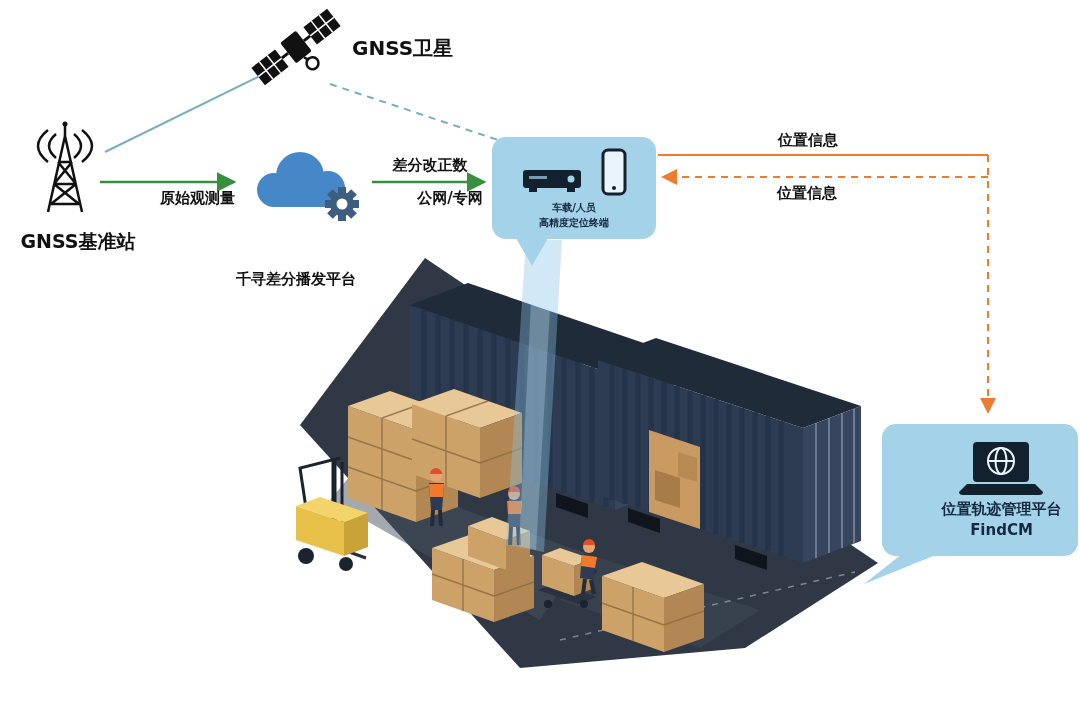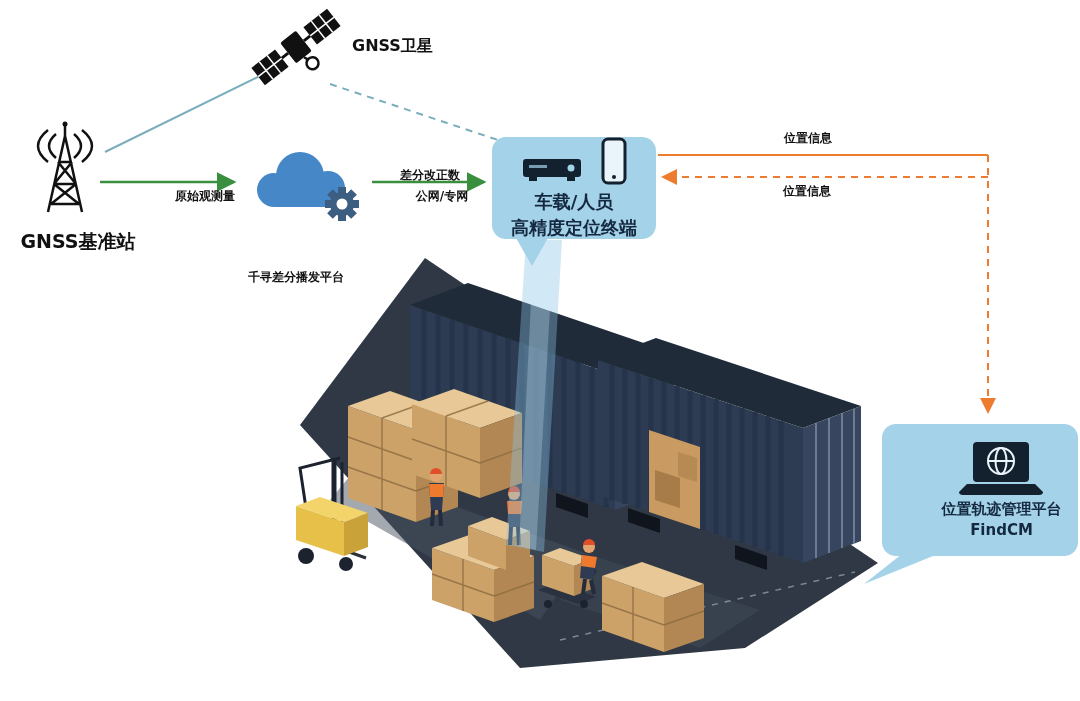--- a/index.html
+++ b/index.html
@@ -6,24 +6,24 @@
     --green:#3a8f3f; --orange:#ee7c30; --teal:#7aaebc;
     --panel:#a4d2e9; --panel-text:#14293f;
     --cloud:#4688c7; --gear:#3c5e80;
     --floor:#2f3844; --c-front:#2d3c52; --c-top:#202b3a; --c-end:#37465e;
     --box-front:#cda269; --box-top:#e8c897; --box-side:#b28753;
     --forklift:#e7c04a; --vest:#ef7a2e; --beam:#8cc3e6;
   }
   body{margin:0;background:#fff;font-family:"DejaVu Sans","Liberation Sans",sans-serif;}
   .canvas{position:relative;width:1080px;height:701px;background:#fff;overflow:hidden;}
   .art{position:absolute;left:0;top:0;}
-  .lbl{position:absolute;font-weight:700;color:#111;font-size:12px;line-height:1.2;text-align:center;}
+  .lbl{position:absolute;font-weight:700;color:#111;font-size:15px;line-height:1.2;text-align:center;}
   .panel{position:absolute;background:var(--panel);border-radius:14px;display:flex;flex-direction:column;
          align-items:center;justify-content:center;gap:2px;box-sizing:border-box;padding:6px 4px;}
-  .plabel{font-weight:700;color:var(--panel-text);font-size:18px;line-height:1.3;text-align:center;}
+  .plabel{font-weight:700;color:var(--panel-text);font-size:10px;line-height:1.3;text-align:center;}
   .plabel.big{font-size:15px;}
   .icons-row{display:flex;align-items:flex-end;gap:14px;margin-bottom:3px;}
 </style>
 </head>
 <body>
 
 <div class="canvas">
 
 <svg class="art" width="1080" height="701" viewBox="0 0 1080 701">
   <defs>
@@ -196,30 +196,30 @@
         <rect x="-4" y="-17" width="8" height="34" transform="rotate(45)"></rect>
         <rect x="-4" y="-17" width="8" height="34" transform="rotate(90)"></rect>
         <rect x="-4" y="-17" width="8" height="34" transform="rotate(135)"></rect>
         <circle r="12"></circle>
       </g>
       <circle r="5.5" fill="#fff"></circle>
     </g>
   </g>
 </svg>
 
-<div class="lbl" style="left:352px;top:36px;font-size:16px;">GNSS卫星</div>
+<div class="lbl" style="left:352px;top:36px;font-size:20px;">GNSS卫星</div>
 
 <div class="lbl" style="left:8px;top:230px;width:140px;font-size:19px;">GNSS基准站</div>
 
 <div class="lbl" style="left:105px;top:189px;width:130px;text-align:right;">原始观测量</div>
 
 <div class="lbl" style="left:206px;top:238px;width:180px;margin-top:32px;">千寻差分播发平台</div>
 
-<div class="lbl" style="left:370px;top:168px;width:120px;text-align:center;">差分改正数</div>
-<div class="lbl" style="left:382px;top:189px;width:120px;">公网/专网</div>
+<div class="lbl" style="left:370px;top:156px;width:120px;text-align:center;">差分改正数</div>
+<div class="lbl" style="left:390px;top:189px;width:120px;">公网/专网</div>
 
 <div class="lbl" style="left:748px;top:131px;width:120px;">位置信息</div>
 <div class="lbl" style="left:752px;top:184px;width:110px;">位置信息</div>
 
 <div class="panel" style="left:492px;top:137px;width:164px;height:102px;">
   <div class="icons-row">
     <svg width="66" height="30" viewBox="0 0 66 30">
       <rect x="2" y="4" width="58" height="18" rx="3" fill="#13202e"></rect>
       <rect x="8" y="22" width="8" height="4" fill="#13202e"></rect>
       <rect x="46" y="22" width="8" height="4" fill="#13202e"></rect>

